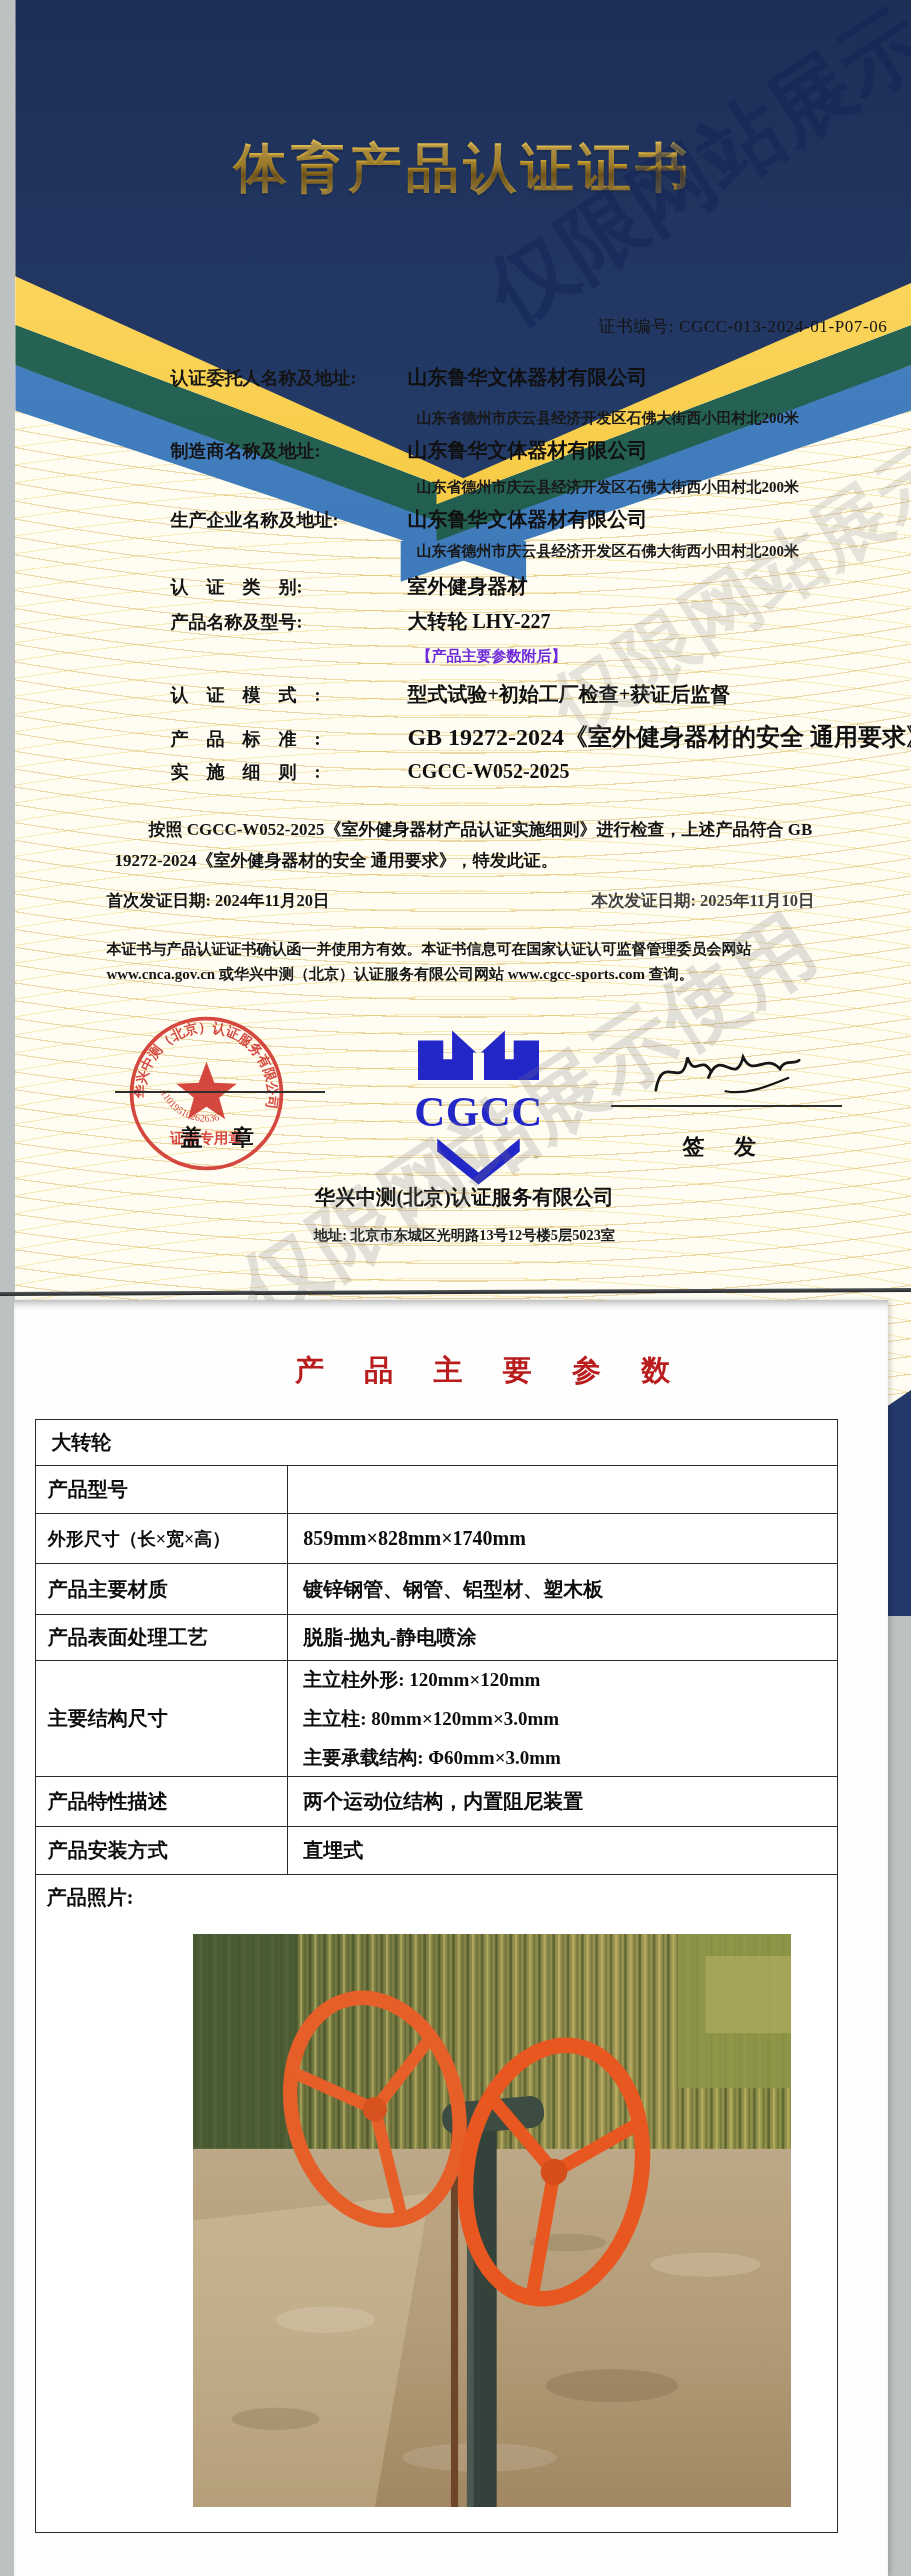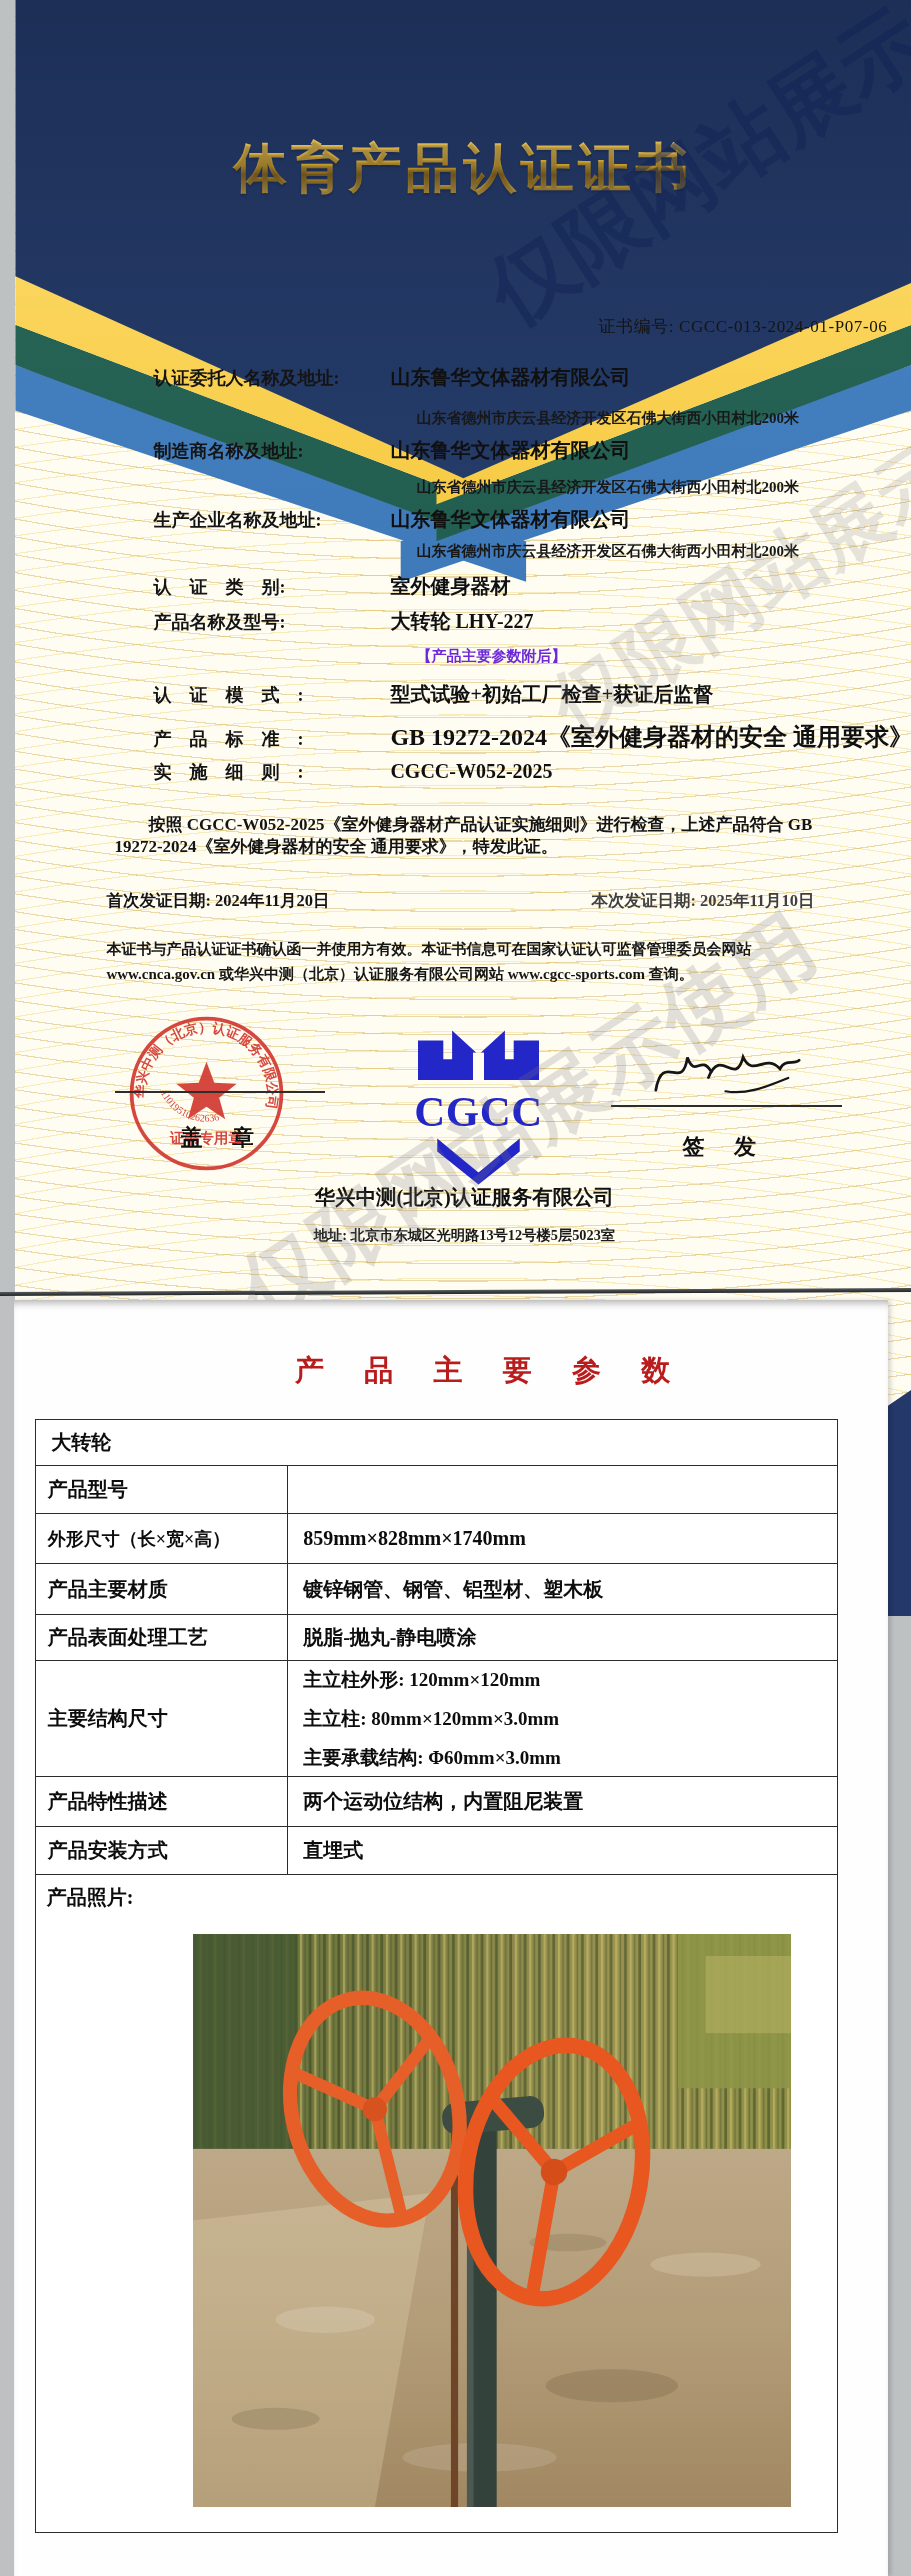--- a/index.html
+++ b/index.html
@@ -25,26 +25,26 @@
   .navy-top{position:absolute;inset:0;background:linear-gradient(180deg,#1d2f57 0%,#27406f 40%,#2b4579 100%);
     clip-path:polygon(0 0,100% 0,100% 17.5%,50% 29.6%,0 17.1%);}
   .navy-bl{position:absolute;inset:0;background:#24386a;clip-path:polygon(0 90.6%,0 100%,43% 100%);}
   .navy-br{position:absolute;inset:0;background:#24386a;clip-path:polygon(100% 86%,100% 100%,63% 100%);}
   .cert-title{position:absolute;top:133px;left:0;width:100%;text-align:center;
     font-size:53px;font-weight:bold;letter-spacing:4.4px;
     background:linear-gradient(180deg,#eec85e 5%,#c79c2a 45%,#8a671a 58%,#dcb84c 95%);
     -webkit-background-clip:text;background-clip:text;color:transparent;
     text-shadow:0 1.7px 1.7px rgba(20,20,40,.25);}
   .cert-no{position:absolute;top:315px;right:24px;font-size:17px;color:#151515;letter-spacing:0.6px;}
-  .f-row{position:absolute;left:138px;width:716px;white-space:nowrap;font-family:Liberation Serif, serif;}
+  .f-row{position:absolute;left:155px;width:716px;white-space:nowrap;font-family:Liberation Serif, serif;}
   .f-label{font-size:18px;font-weight:700;color:#141414;display:inline-block;width:237px;}
   .f-value{font-size:20px;font-weight:700;color:#101010;}
   .f-addr{position:absolute;left:401px;font-size:15px;font-weight:600;color:#181818;white-space:nowrap;}
   .f-note{position:absolute;left:401px;font-size:15px;font-weight:700;color:#6d28d9;}
-  .stmt{position:absolute;left:99px;top:814px;width:713px;font-size:17px;line-height:22px;color:#141414;font-weight:600;text-indent:2em;}
+  .stmt{position:absolute;left:99px;top:814px;width:713px;font-size:17px;line-height:31px;color:#141414;font-weight:600;text-indent:2em;}
   .date-l{position:absolute;left:91px;top:890px;font-size:16.5px;font-weight:700;color:#141414;}
   .date-r{position:absolute;left:576px;top:890px;font-size:16.5px;font-weight:700;color:#404040;}
   .valid{position:absolute;left:91px;top:937px;width:724px;font-size:15px;line-height:25px;font-weight:600;color:#161616;}
   .seal-line{position:absolute;height:2.2px;background:#2d2d2d;}
   .seal-label{position:absolute;font-size:22px;font-weight:700;letter-spacing:12px;color:#111;}
   .issuer{position:absolute;left:110px;top:1183px;width:678px;text-align:center;font-size:20.4px;font-weight:700;color:#121212;}
   .issuer-addr{position:absolute;left:110px;top:1226px;width:678px;text-align:center;font-size:14.3px;font-weight:600;color:#1a1a1a;}
   .stamp{position:absolute;left:109px;top:1011px;width:165px;height:165px;opacity:.88;}
   .logo{position:absolute;left:381px;top:1024px;width:165px;height:165px;}
   .sig{position:absolute;left:623px;top:1036px;width:171px;height:72px;transform:rotate(-6deg);}

